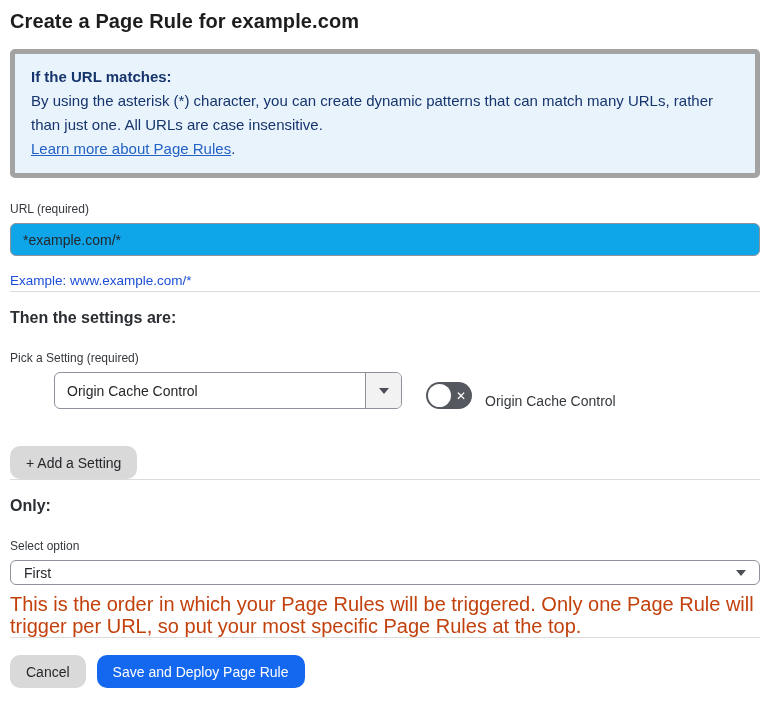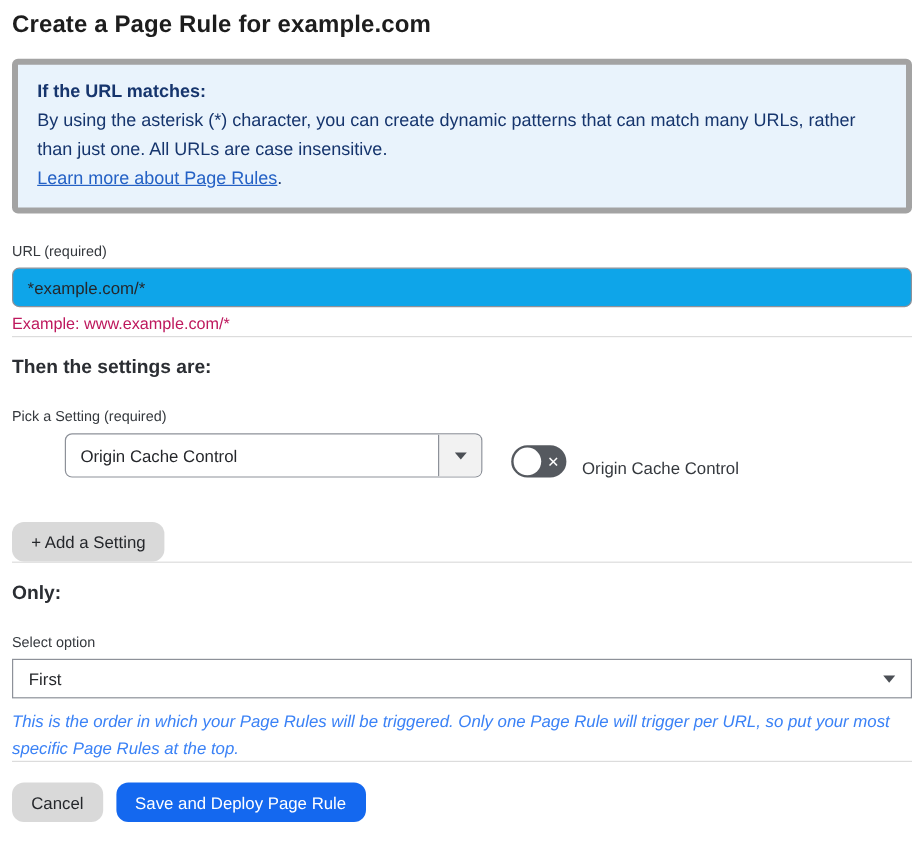--- a/index.html
+++ b/index.html
@@ -53,22 +53,22 @@
     border-radius: 6px;
     padding: 0 12px;
     font-size: 14px;
     font-family: "Liberation Sans", sans-serif;
     color: #25272b;
     background: #0ea5e9;
     outline: none;
   }
   .helper-text {
     font-size: 13.5px;
-    color: #be185d;
-    margin-top: 3px;
+    color: #1d4ed8;
+    margin-top: 14px;
     line-height: 21px;
   }
   hr.divider {
     border: none;
     border-top: 1px solid #dcdcdc;
     margin: 0;
   }
   .divider-1 { margin-top: 16px; }
   .divider-2 { margin-top: 15px; }
   .divider-3 { margin-top: 20px; }
@@ -164,33 +164,33 @@
     cursor: pointer;
   }
   .btn-gray { background: #d9d9d9; color: #25272b; }
   .btn-blue { background: #1468ef; color: #ffffff; }
   .add-setting-btn { margin-top: 37px; }
   
   .select-full {
     display: flex;
     align-items: center;
     width: 750px;
-    height: 33px;
+    height: 25px;
     border: 1px solid #8d9199;
-    border-radius: 0;
+    border-radius: 6px;
     background: #fff;
     padding: 0 13px;
     cursor: pointer;
   }
   .select-full .select-value {
     flex: 1;
     font-size: 14px;
     color: #25272b;
   }
-  .order-helper { width: 745px; margin-top: 8px; font-size: 14px; color: #3b82f6; line-height: 22px; font-style: italic; }
+  .order-helper { width: 745px; margin-top: 8px; font-size: 20px; color: #c2410c; line-height: 22px; }
   .footer-buttons {
     margin-top: 17px;
     display: flex;
     align-items: center;
     gap: 11px;
   }
 </style>
 </head>
 <body>
 

